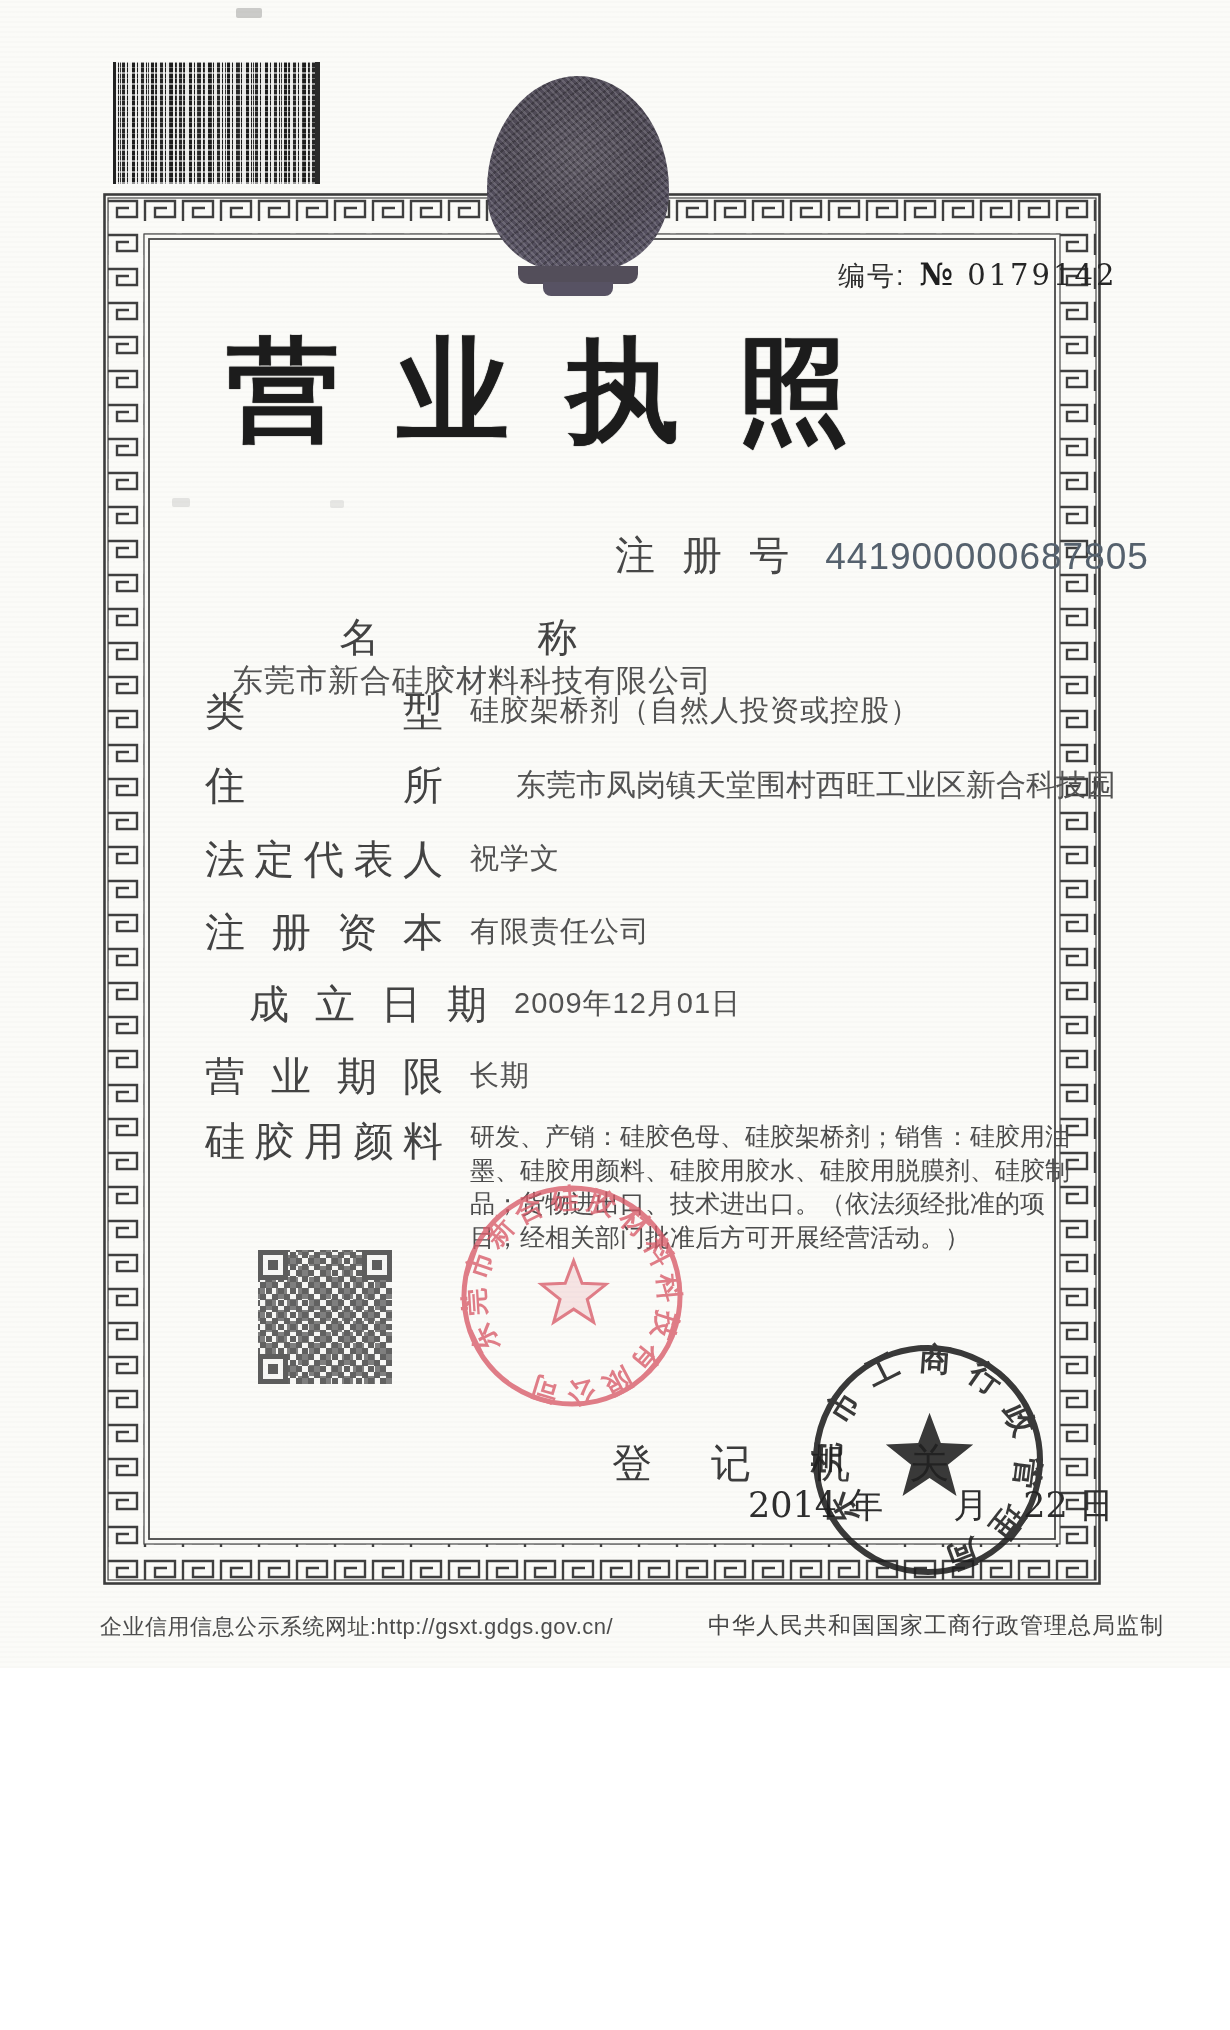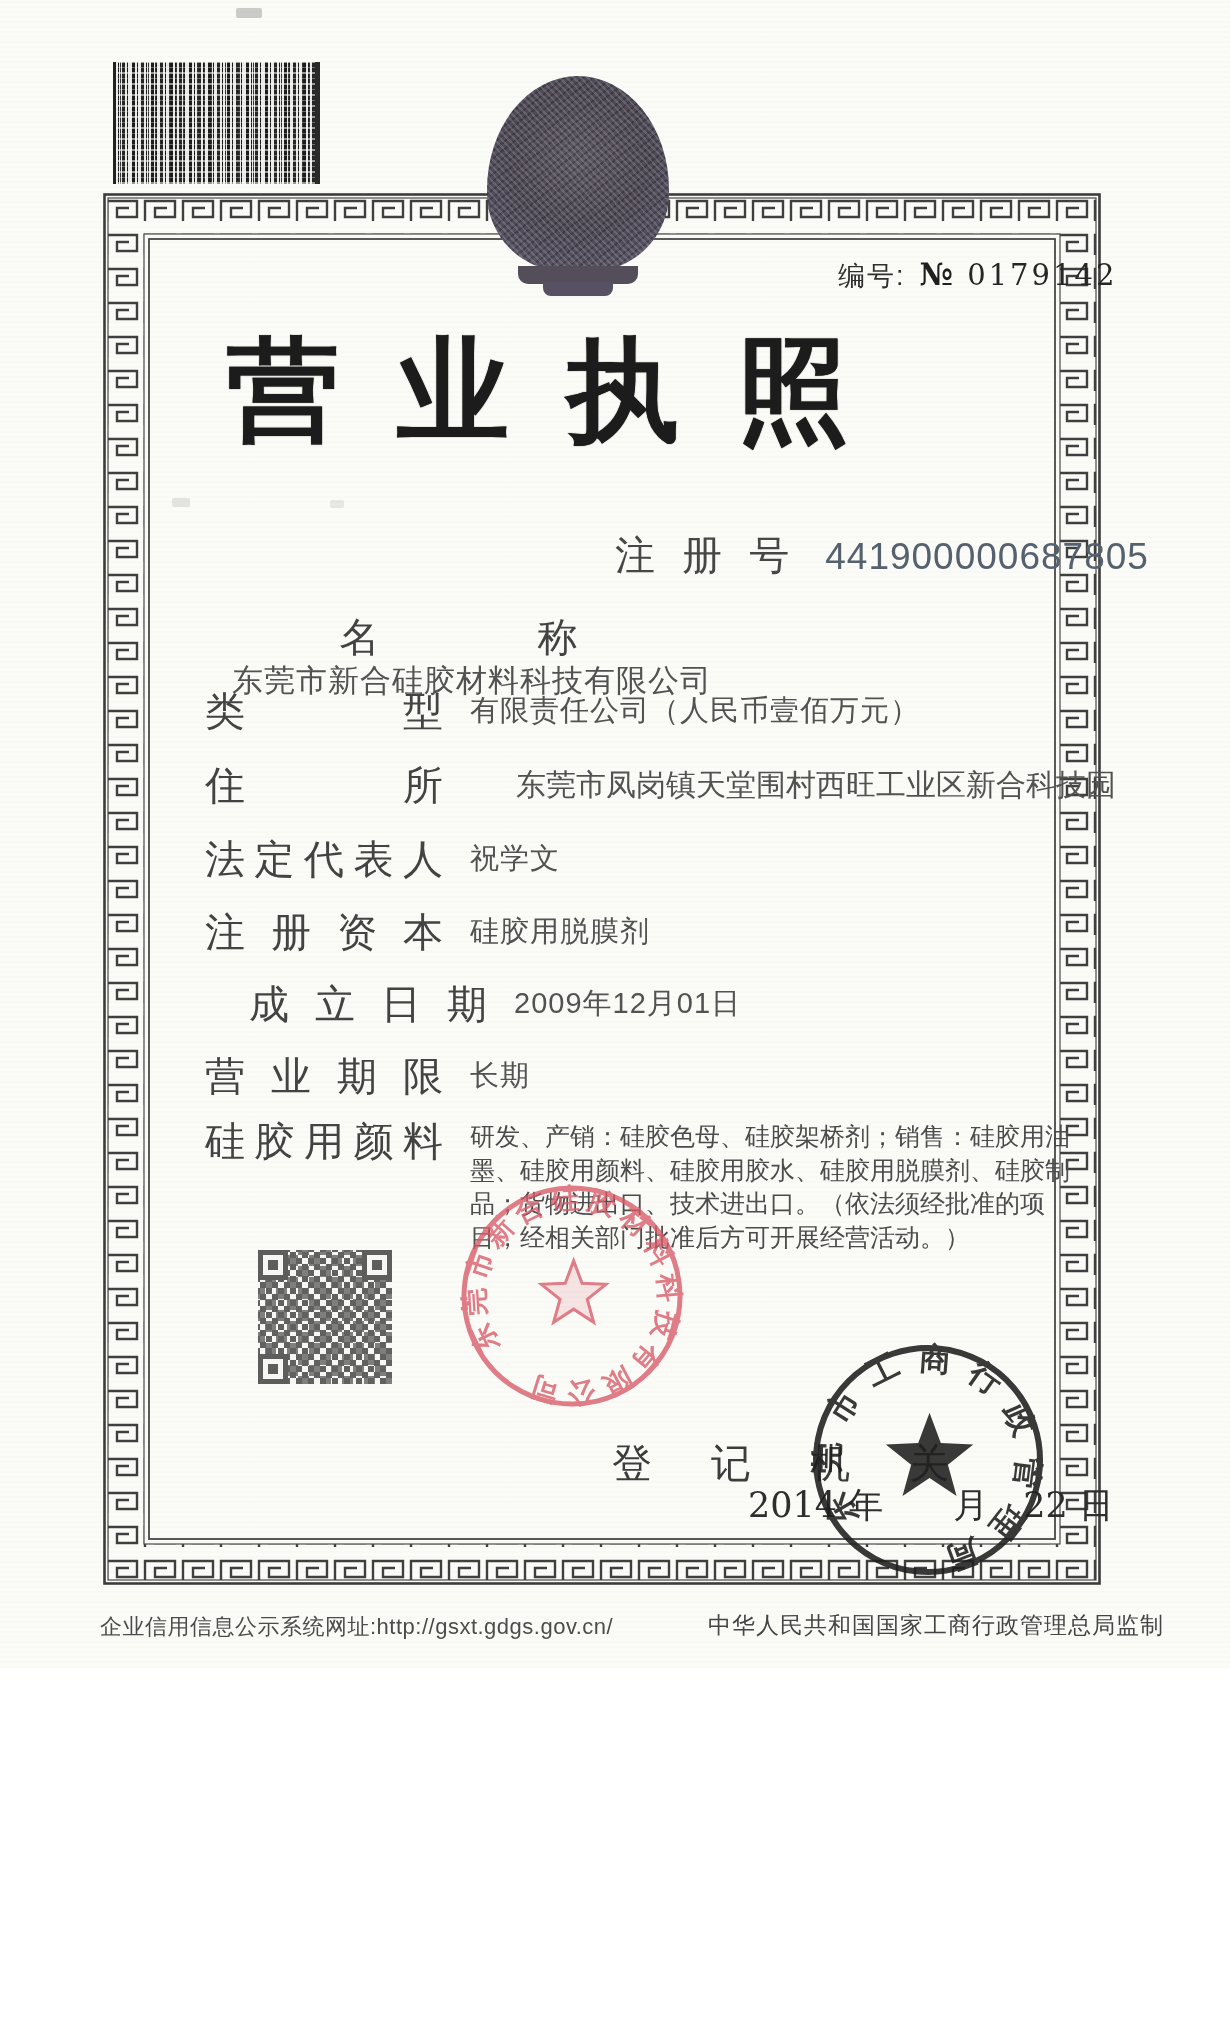--- a/index.html
+++ b/index.html
@@ -108,33 +108,33 @@
     <span class="lab">注 册 号</span>
     <span class="val">441900000687805</span>
   </div>
 
   <div class="frow r0">
     <span class="f-label">名称</span>
     <span class="f-value">东莞市新合硅胶材料科技有限公司</span>
   </div>
   <div class="frow r1">
     <span class="f-label">类型</span>
-    <span class="f-value">有限责任公司（人民币壹佰万元）</span>
+    <span class="f-value">硅胶架桥剂（自然人投资或控股）</span>
   </div>
   <div class="frow r2">
     <span class="f-label">住所</span>
     <span class="f-value">东莞市凤岗镇天堂围村西旺工业区新合科技园</span>
   </div>
   <div class="frow r3">
     <span class="f-label">法定代表人</span>
     <span class="f-value">祝学文</span>
   </div>
   <div class="frow r4">
     <span class="f-label">注册资本</span>
-    <span class="f-value">硅胶用脱膜剂</span>
+    <span class="f-value">有限责任公司</span>
   </div>
   <div class="frow r5">
     <span class="f-label">成立日期</span>
     <span class="f-value">2009年12月01日</span>
   </div>
   <div class="frow r6">
     <span class="f-label">营业期限</span>
     <span class="f-value">长期</span>
   </div>
   <div class="frow r7">

